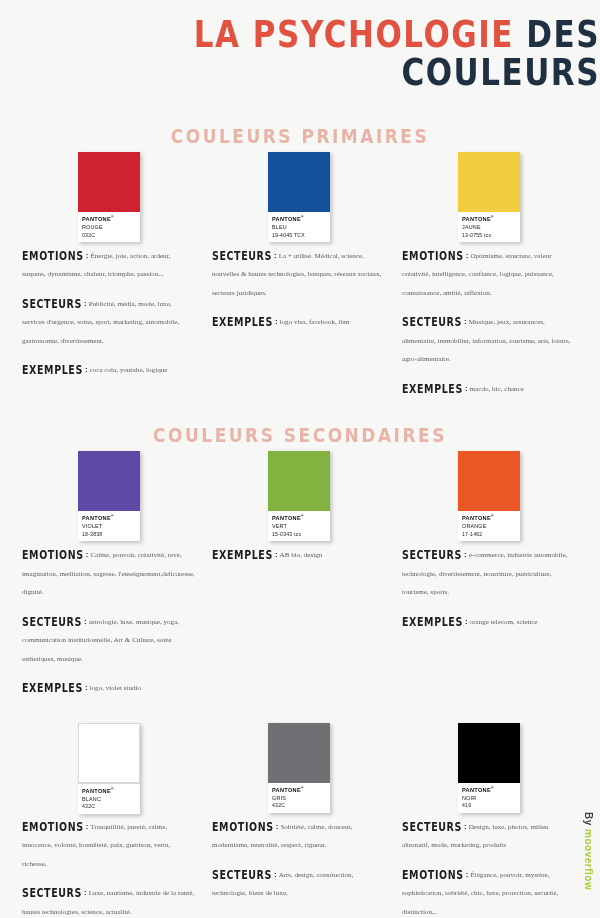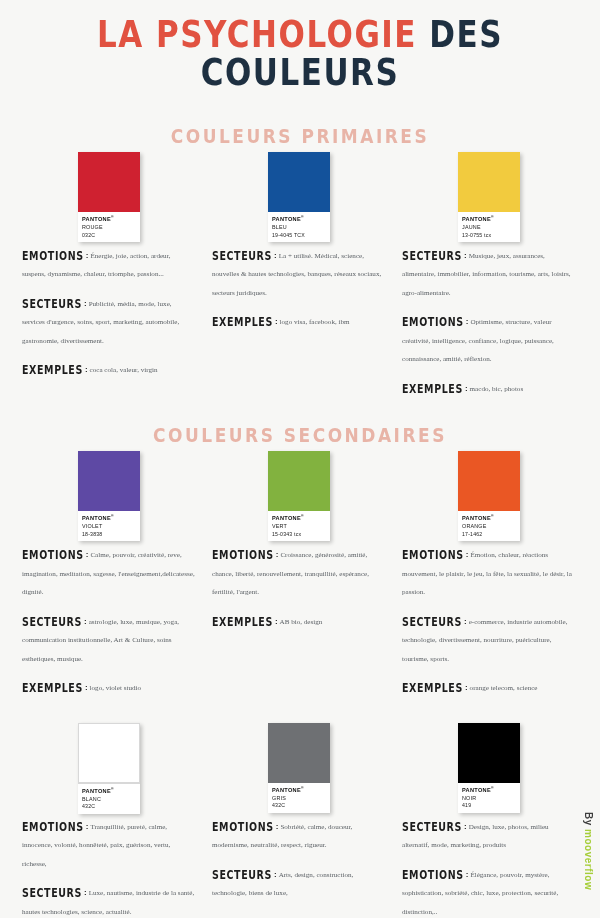--- a/index.html
+++ b/index.html
@@ -15,21 +15,21 @@
 
   .page {
     position: relative;
     width: 600px;
     height: 918px;
     background: #f7f7f5;
   }
 
   
   .title-wrap {
-    text-align: center;
+    text-align: right;
     padding-top: 22px;
     letter-spacing: 1px;
   }
   .title {
     font-family: "DejaVu Sans", sans-serif;
     font-size: 31px;
     font-weight: bold;
     letter-spacing: 1.5px;
     line-height: 1;
     display: inline-block;
@@ -191,21 +191,21 @@
         </div>
       </div>
       <div class="info-block">
         <div class="info-line">
           <span class="info-key">EMOTIONS</span><span class="info-colon">:</span><span class="info-val">Énergie, joie, action, ardeur, suspens, dynamisme, chaleur, triomphe, passion...</span>
         </div>
         <div class="info-line">
           <span class="info-key">SECTEURS</span><span class="info-colon">:</span><span class="info-val">Publicité, média, mode, luxe, services d'urgence, soins, sport, marketing, automobile, gastronomie, divertissement.</span>
         </div>
         <div class="info-line">
-          <span class="info-key">EXEMPLES</span><span class="info-colon">:</span><span class="info-val">coca cola, valeur, virgin</span>
+          <span class="info-key">EXEMPLES</span><span class="info-colon">:</span><span class="info-val">coca cola, youtube, logique</span>
         </div>
       </div>
     </div>
 
     <div class="col">
       <div class="swatch-area">
         <div class="pantone-card">
           <div class="pantone-chip" style="background:#13529b"></div>
           <div class="pantone-label">
             <div class="pantone-brand"><span>PANTONE</span><sup>®</sup></div>
@@ -230,27 +230,27 @@
           <div class="pantone-chip" style="background:#f2cb3e"></div>
           <div class="pantone-label">
             <div class="pantone-brand"><span>PANTONE</span><sup>®</sup></div>
             <div class="pantone-name">JAUNE</div>
             <div class="pantone-code">13-0755 tcx</div>
           </div>
         </div>
       </div>
       <div class="info-block">
         <div class="info-line">
+          <span class="info-key">EMOTIONS</span><span class="info-colon">:</span><span class="info-val">Optimisme, structure, valeur créativité, intelligence, confiance, logique, puissance, connaissance, amitié, réflexion.</span>
+        </div>
+        <div class="info-line">
           <span class="info-key">SECTEURS</span><span class="info-colon">:</span><span class="info-val">Musique, jeux, assurances, alimentaire, immobilier, information, tourisme, arts, loisirs, agro-alimentaire.</span>
         </div>
         <div class="info-line">
-          <span class="info-key">EMOTIONS</span><span class="info-colon">:</span><span class="info-val">Optimisme, structure, valeur créativité, intelligence, confiance, logique, puissance, connaissance, amitié, réflexion.</span>
-        </div>
-        <div class="info-line">
-          <span class="info-key">EXEMPLES</span><span class="info-colon">:</span><span class="info-val">macdo, bic, photos</span>
+          <span class="info-key">EXEMPLES</span><span class="info-colon">:</span><span class="info-val">macdo, bic, chance</span>
         </div>
       </div>
     </div>
 
   </div>
 
   <div class="section-head sec-secondaires">COULEURS SECONDAIRES</div>
 
   <div class="row">
 
@@ -284,44 +284,38 @@
           <div class="pantone-chip" style="background:#82b23f"></div>
           <div class="pantone-label">
             <div class="pantone-brand"><span>PANTONE</span><sup>®</sup></div>
             <div class="pantone-name">VERT</div>
             <div class="pantone-code">15-0343 tcx</div>
           </div>
         </div>
       </div>
       <div class="info-block">
         <div class="info-line">
-          <span class="info-key">EMOTIONS</span><span class="info-colon">:</span><span class="info-val">Croissance, générosité, amitié, chance, liberté, renouvellement, tranquillité, espérance, fertilité, l'argent.</span>
-        </div>
-        <div class="info-line">
           <span class="info-key">EXEMPLES</span><span class="info-colon">:</span><span class="info-val">AB bio, design</span>
         </div>
       </div>
     </div>
 
     <div class="col">
       <div class="swatch-area">
         <div class="pantone-card">
           <div class="pantone-chip" style="background:#ea5724"></div>
           <div class="pantone-label">
             <div class="pantone-brand"><span>PANTONE</span><sup>®</sup></div>
             <div class="pantone-name">ORANGE</div>
             <div class="pantone-code">17-1462</div>
           </div>
         </div>
       </div>
       <div class="info-block">
         <div class="info-line">
-          <span class="info-key">EMOTIONS</span><span class="info-colon">:</span><span class="info-val">Émotion, chaleur, réactions mouvement, le plaisir, le jeu, la fête, la sexualité, le désir, la passion.</span>
-        </div>
-        <div class="info-line">
           <span class="info-key">SECTEURS</span><span class="info-colon">:</span><span class="info-val">e-commerce, industrie automobile, technologie, divertissement, nourriture, puériculture, tourisme, sports.</span>
         </div>
         <div class="info-line">
           <span class="info-key">EXEMPLES</span><span class="info-colon">:</span><span class="info-val">orange telecom, science</span>
         </div>
       </div>
     </div>
 
   </div>
 

